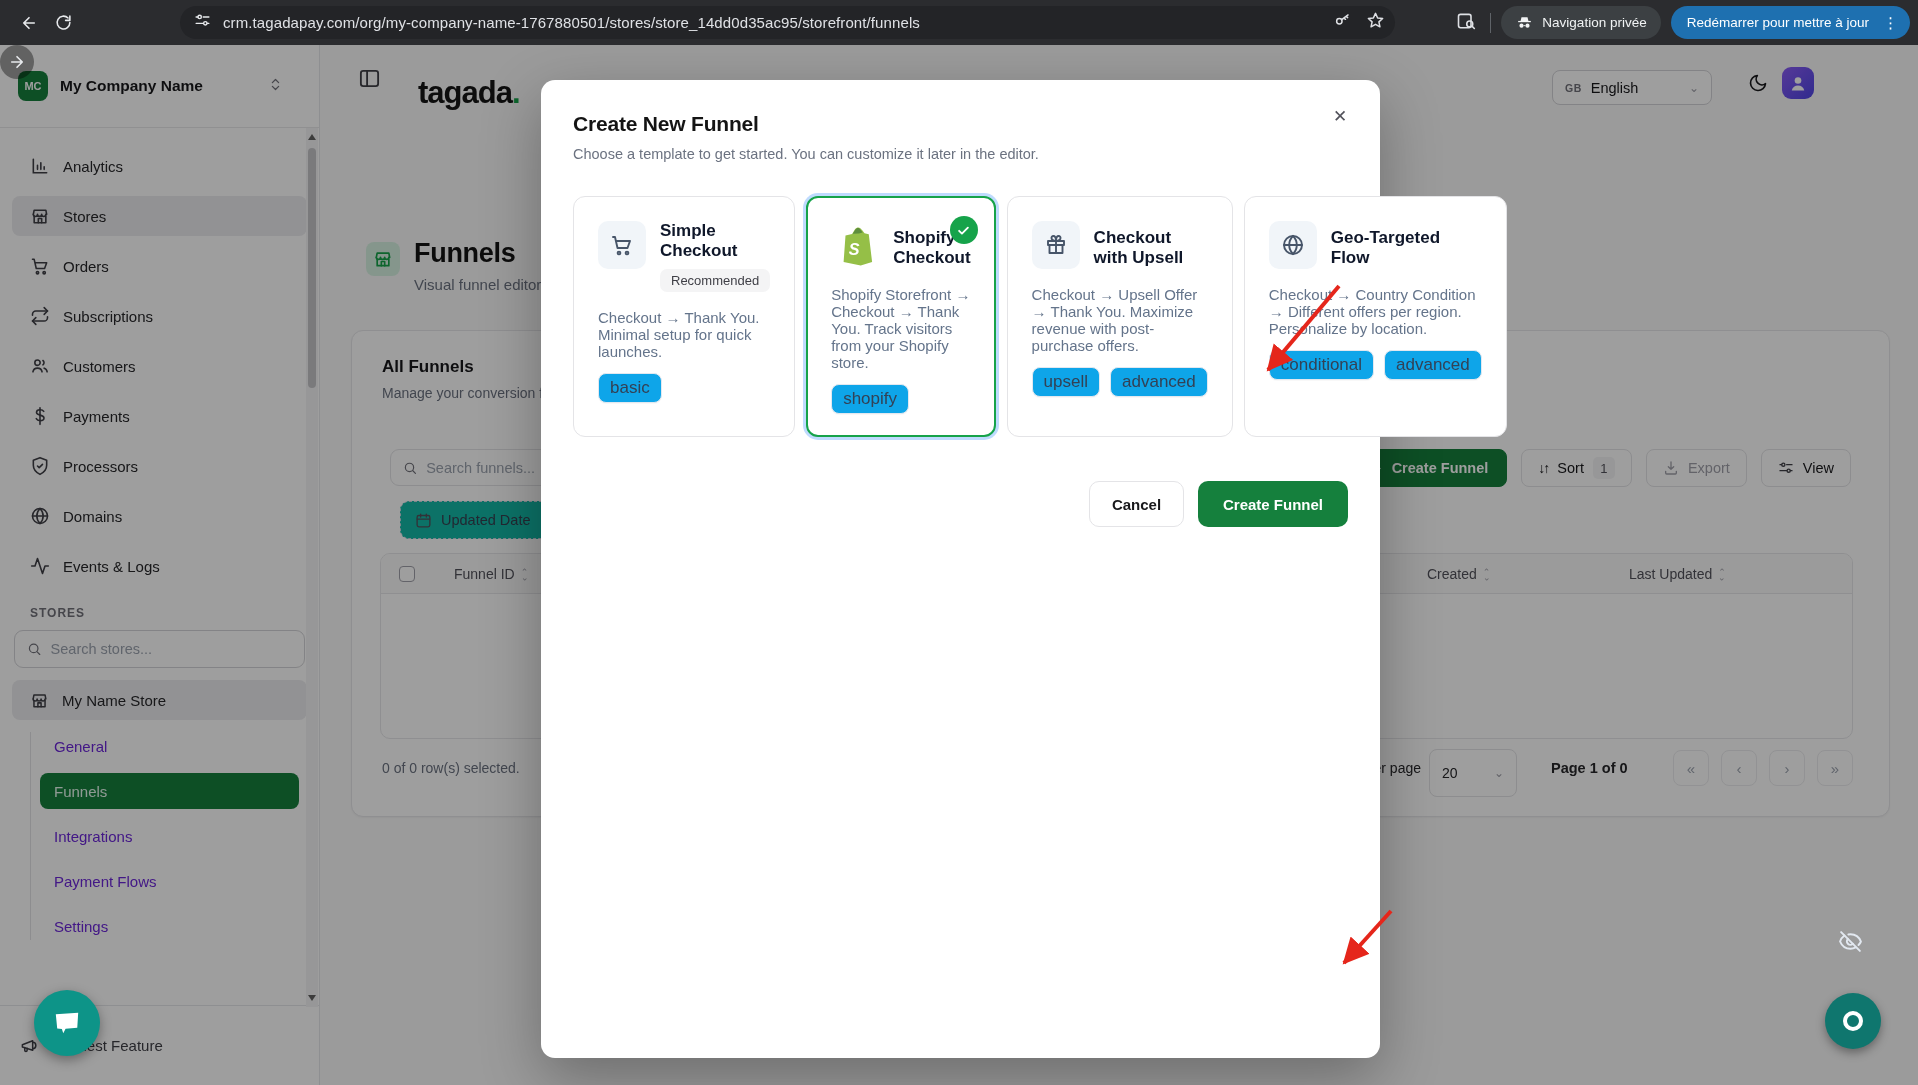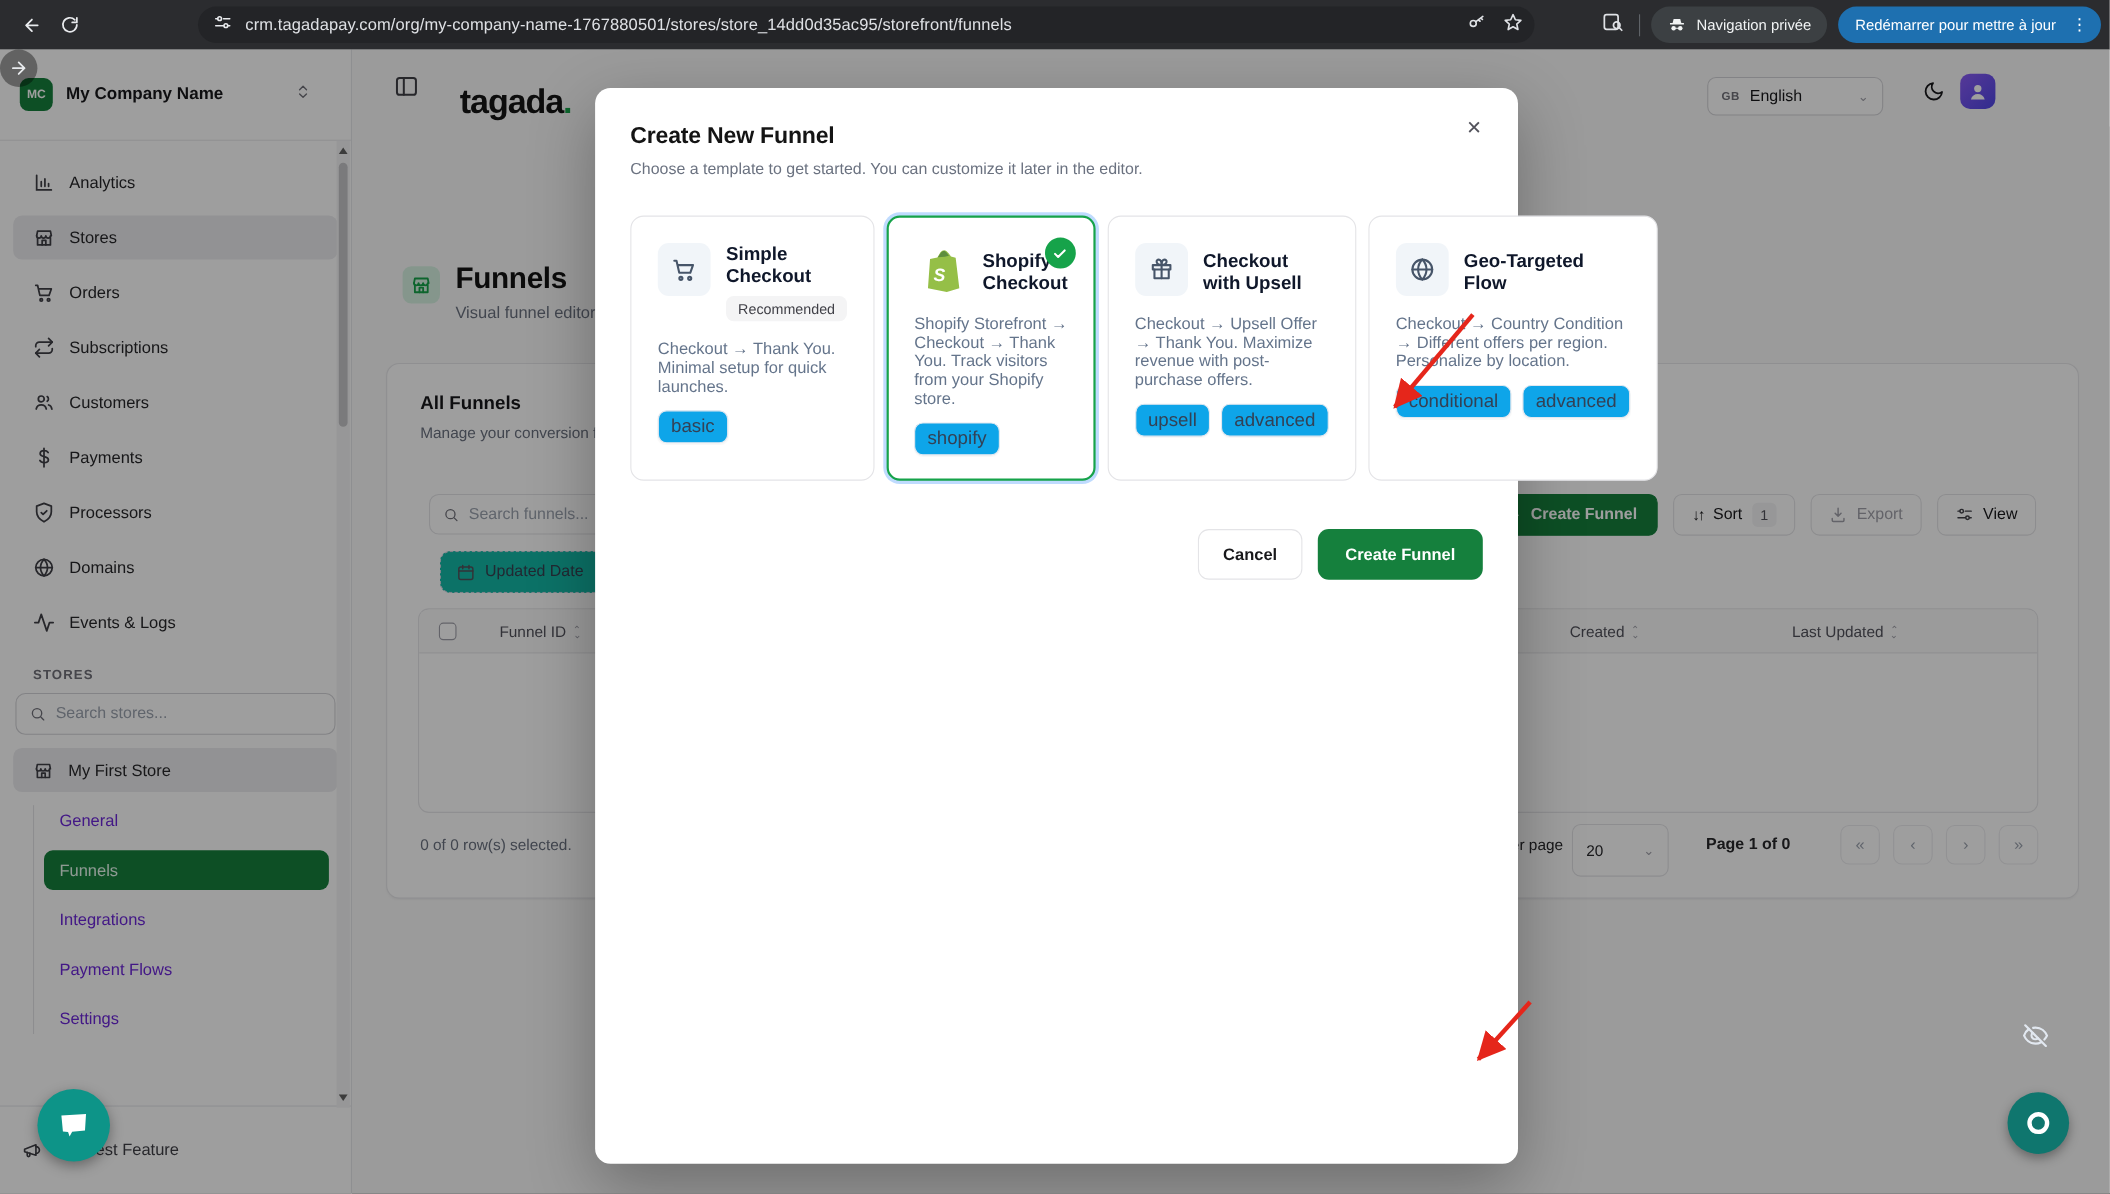--- a/index.html
+++ b/index.html
@@ -300,21 +300,21 @@
         <input placeholder="Search stores..." style="">
       </div>
 
       <div class="store-row">
         <svg width="19" height="19" viewBox="0 0 24 24" fill="none" stroke="#3f3f46" stroke-width="1.9" stroke-linecap="round" stroke-linejoin="round">
             <path d="M4 10l1-5h14l1 5"></path>
             <path d="M4 10a2.5 2.5 0 0 0 5 0 2.5 2.5 0 0 0 5 0 2.5 2.5 0 0 0 5 0"></path>
             <path d="M5 12v8h14v-8"></path>
             <path d="M10 20v-5h4v5"></path>
           </svg>
-        <span>My First Store</span>
+        <span>My Name Store</span>
       </div>
 
       <div class="sub-nav">
         <div class="sub-item">
             <span>General</span>
           </div>
         <div class="sub-item active">
             <span>Funnels</span>
           </div>
         <div class="sub-item">

